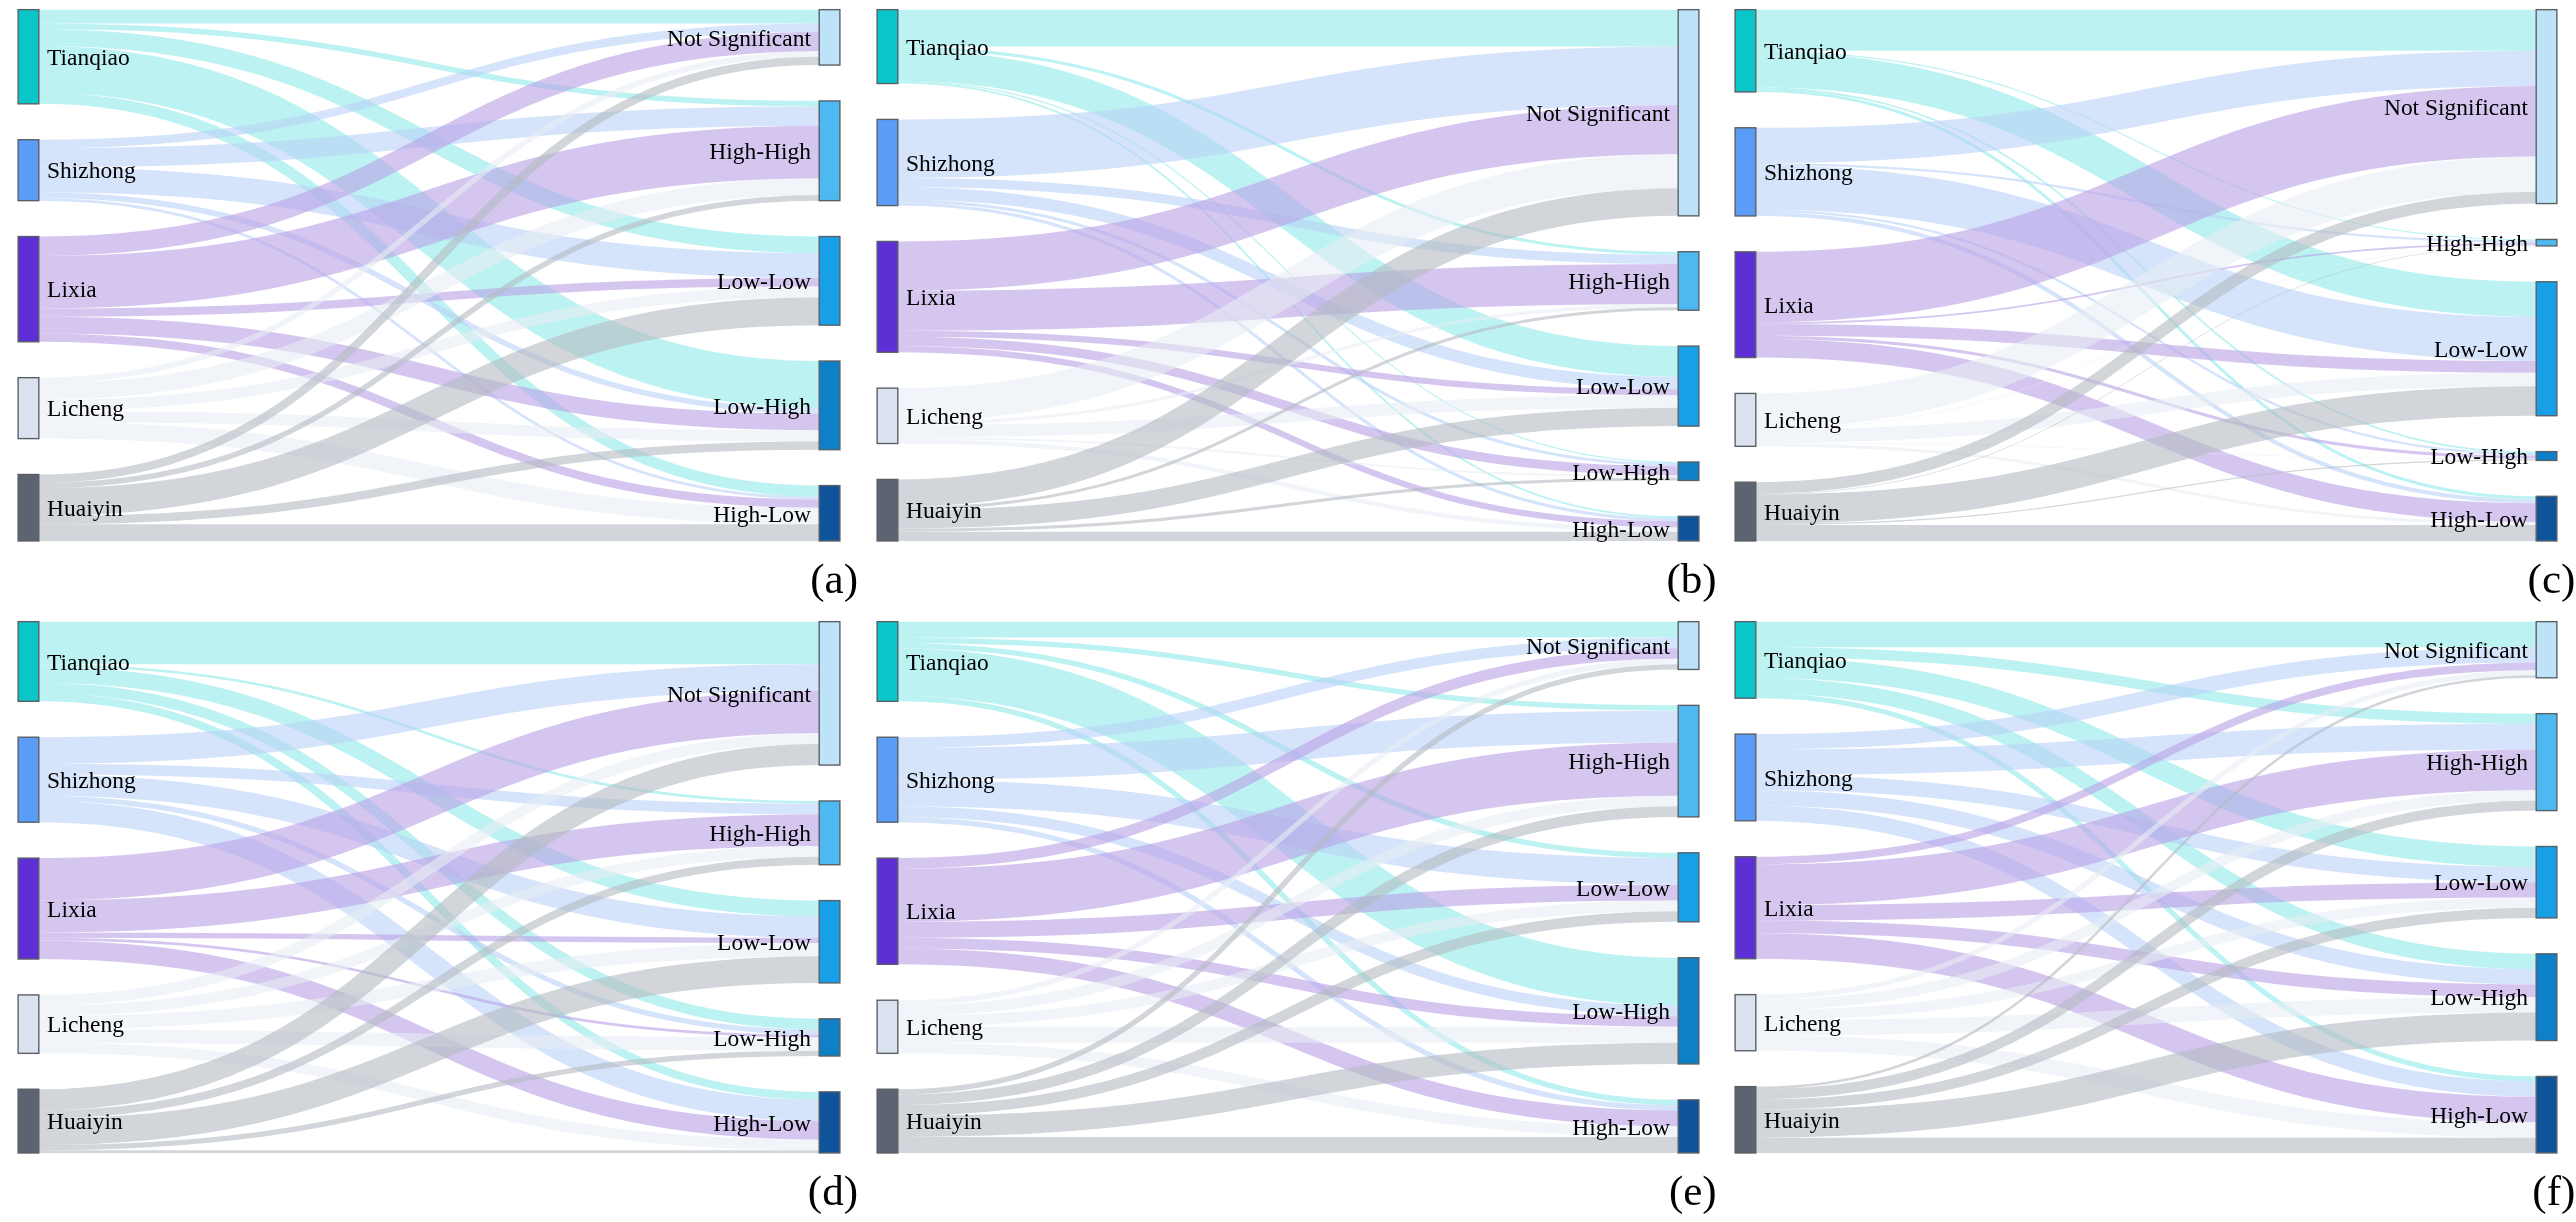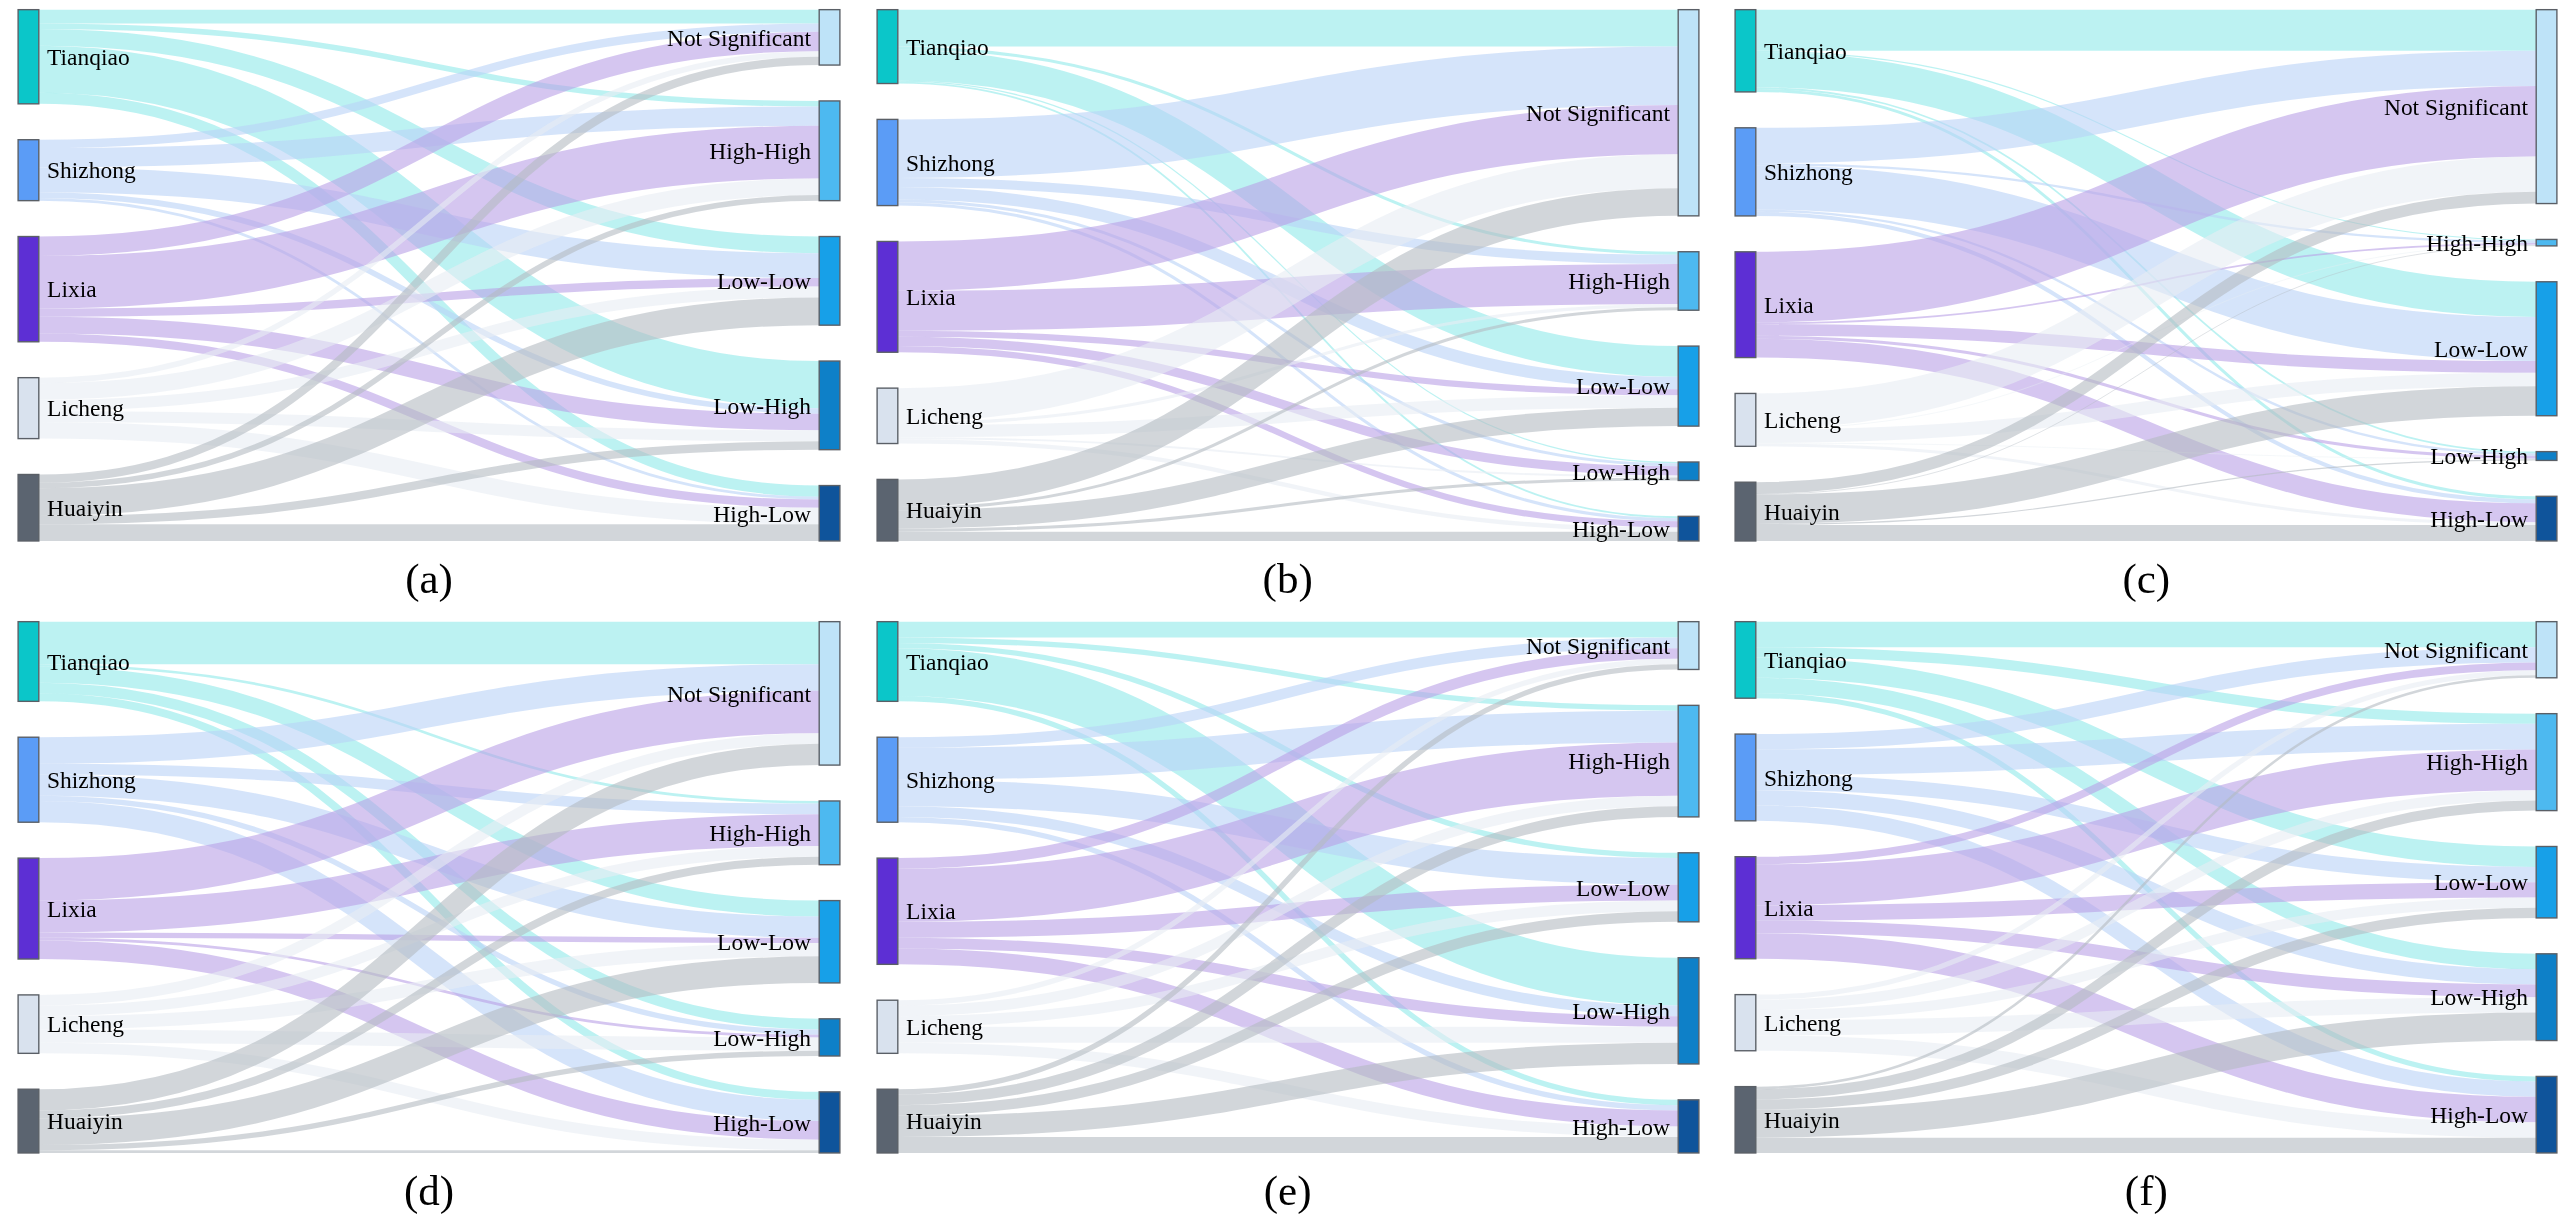--- a/index.html
+++ b/index.html
@@ -5,21 +5,21 @@
   html,body{margin:0;padding:0;background:#ffffff;}
   .figure{
     width:2576px;height:1223px;background:#ffffff;
     display:grid;
     grid-template-columns:repeat(3,1fr);
     grid-template-rows:repeat(2,1fr);
     font-family:"Liberation Serif","DejaVu Serif",serif;
   }
   .panel{
     width:858px;height:611px;position:relative;
-    display:flex;flex-direction:column;align-items:center;
+    display:flex;flex-direction:column;align-items:flex-end;
   }
   .panel svg{display:block;}
   .caption{
     height:59px;line-height:54px;text-align:center;
     font-size:43px;color:#000;font-family:"Liberation Serif","DejaVu Serif",serif;
   }
   .node-label{
     font-family:"Liberation Serif","DejaVu Serif",serif;
     fill:#000;
   }

